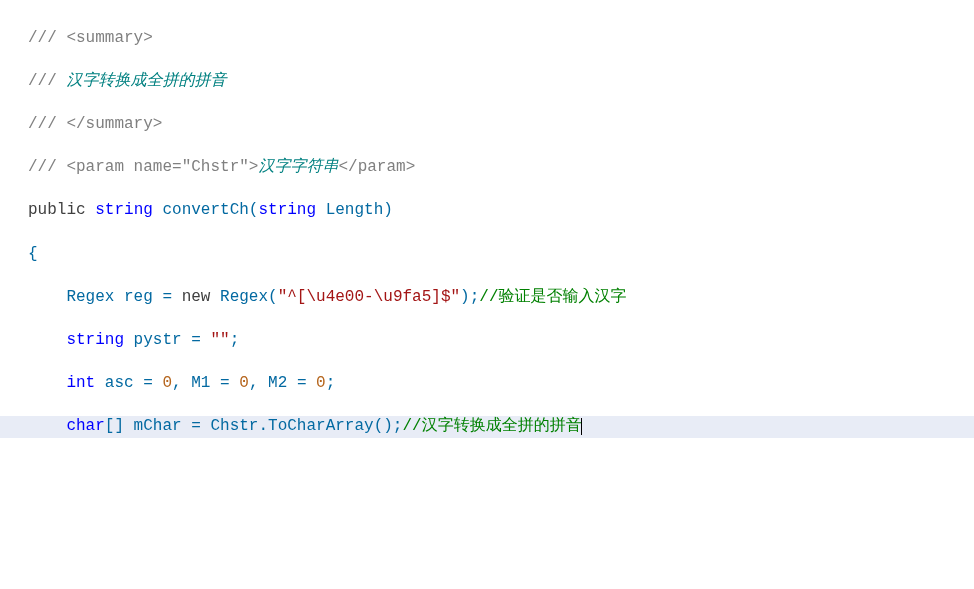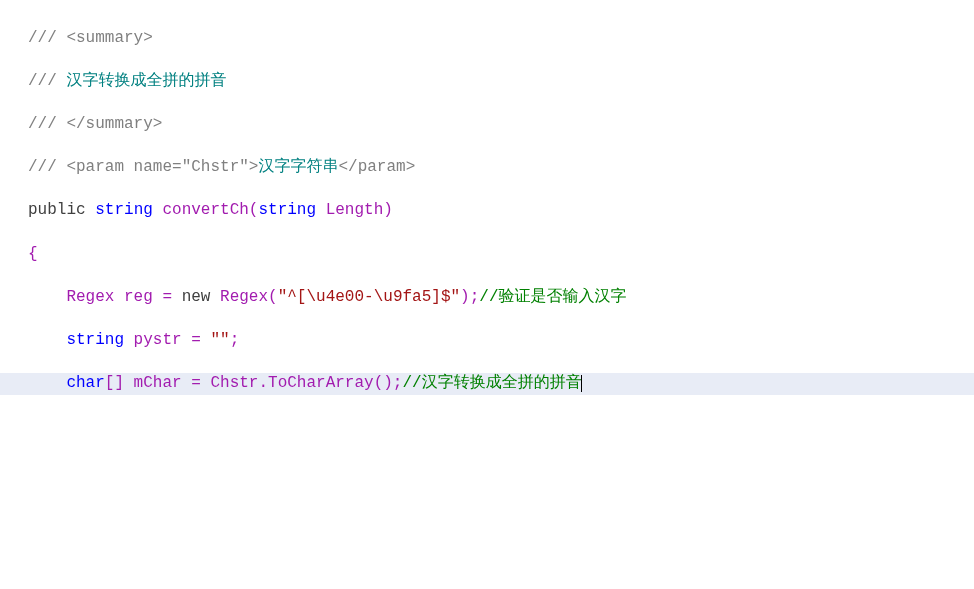--- a/index.html
+++ b/index.html
@@ -23,28 +23,28 @@
     height: 21.6px;
   }
   .line.highlight {
     background: #e8ecf6;
     margin-left: -28px;
     padding-left: 28px;
     margin-right: -100px;
     padding-right: 100px;
   }
   .c-doc { color: #808080; }      
-  .c-doc-cn { color: #008080; }   
+  .c-doc-cn { color: #008080; font-style: italic; }   
   .c-doc-tag { color: #808080; }  
   .c-kw { color: #404040; }       
   .c-type { color: #0000ff; }     
   .c-str { color: #a31515; }      
   .c-num { color: #b5651d; }      
   .c-comment { color: #008000; }  
-  .c-plain { color: #a21caf; text-align: right; }      
+  .c-plain { color: #0369a1; text-align: right; }      
   .caret {
     display:inline-block;
     width:1px;
     height:17px;
     background:#000;
     vertical-align:text-bottom;
     margin-left:-1px;
   }
 </style>
 </head>
@@ -52,20 +52,21 @@
 
 <div class="editor">
 <span class="line"><span class="c-doc">/// </span><span class="c-doc-tag">&lt;summary&gt;</span></span>
 <span class="line"><span class="c-doc">/// </span><span class="c-doc-cn">汉字转换成全拼的拼音</span></span>
 <span class="line"><span class="c-doc">/// </span><span class="c-doc-tag">&lt;/summary&gt;</span></span>
 <span class="line"><span class="c-doc">/// </span><span class="c-doc-tag">&lt;param name=</span><span class="c-doc-tag">"Chstr"</span><span class="c-doc-tag">&gt;</span><span class="c-doc-cn">汉字字符串</span><span class="c-doc-tag">&lt;/param&gt;</span></span>
 <span class="line"><span class="c-kw">public</span><span class="c-plain"> </span><span class="c-type">string</span><span class="c-plain"> convertCh(</span><span class="c-type">string</span><span class="c-plain"> Length)</span></span>
 <span class="line"><span class="c-plain">{</span></span>
 <span class="line"><span class="c-plain">    Regex reg = </span><span class="c-kw">new</span><span class="c-plain"> Regex(</span><span class="c-str">"^[\u4e00-\u9fa5]$"</span><span class="c-plain">);</span><span class="c-comment">//验证是否输入汉字</span></span>
 <span class="line"><span class="c-plain">    </span><span class="c-type">string</span><span class="c-plain"> pystr = </span><span class="c-str">""</span><span class="c-plain">;</span></span>
+<span class="line"><span class="c-plain">    </span><span class="c-type">int</span><span class="c-plain"> asc = </span><span class="c-num">0</span><span class="c-plain">, M1 = </span><span class="c-num">0</span><span class="c-plain">, M2 = </span><span class="c-num">0</span><span class="c-plain">;</span></span>
 <span class="line highlight"><span class="c-plain">    </span><span class="c-type">char</span><span class="c-plain">[] mChar = Chstr.ToCharArray();</span><span class="c-comment">//汉字转换成全拼的拼音</span><span class="caret"></span></span>
 
 
 
 
 
 
 
 
 

